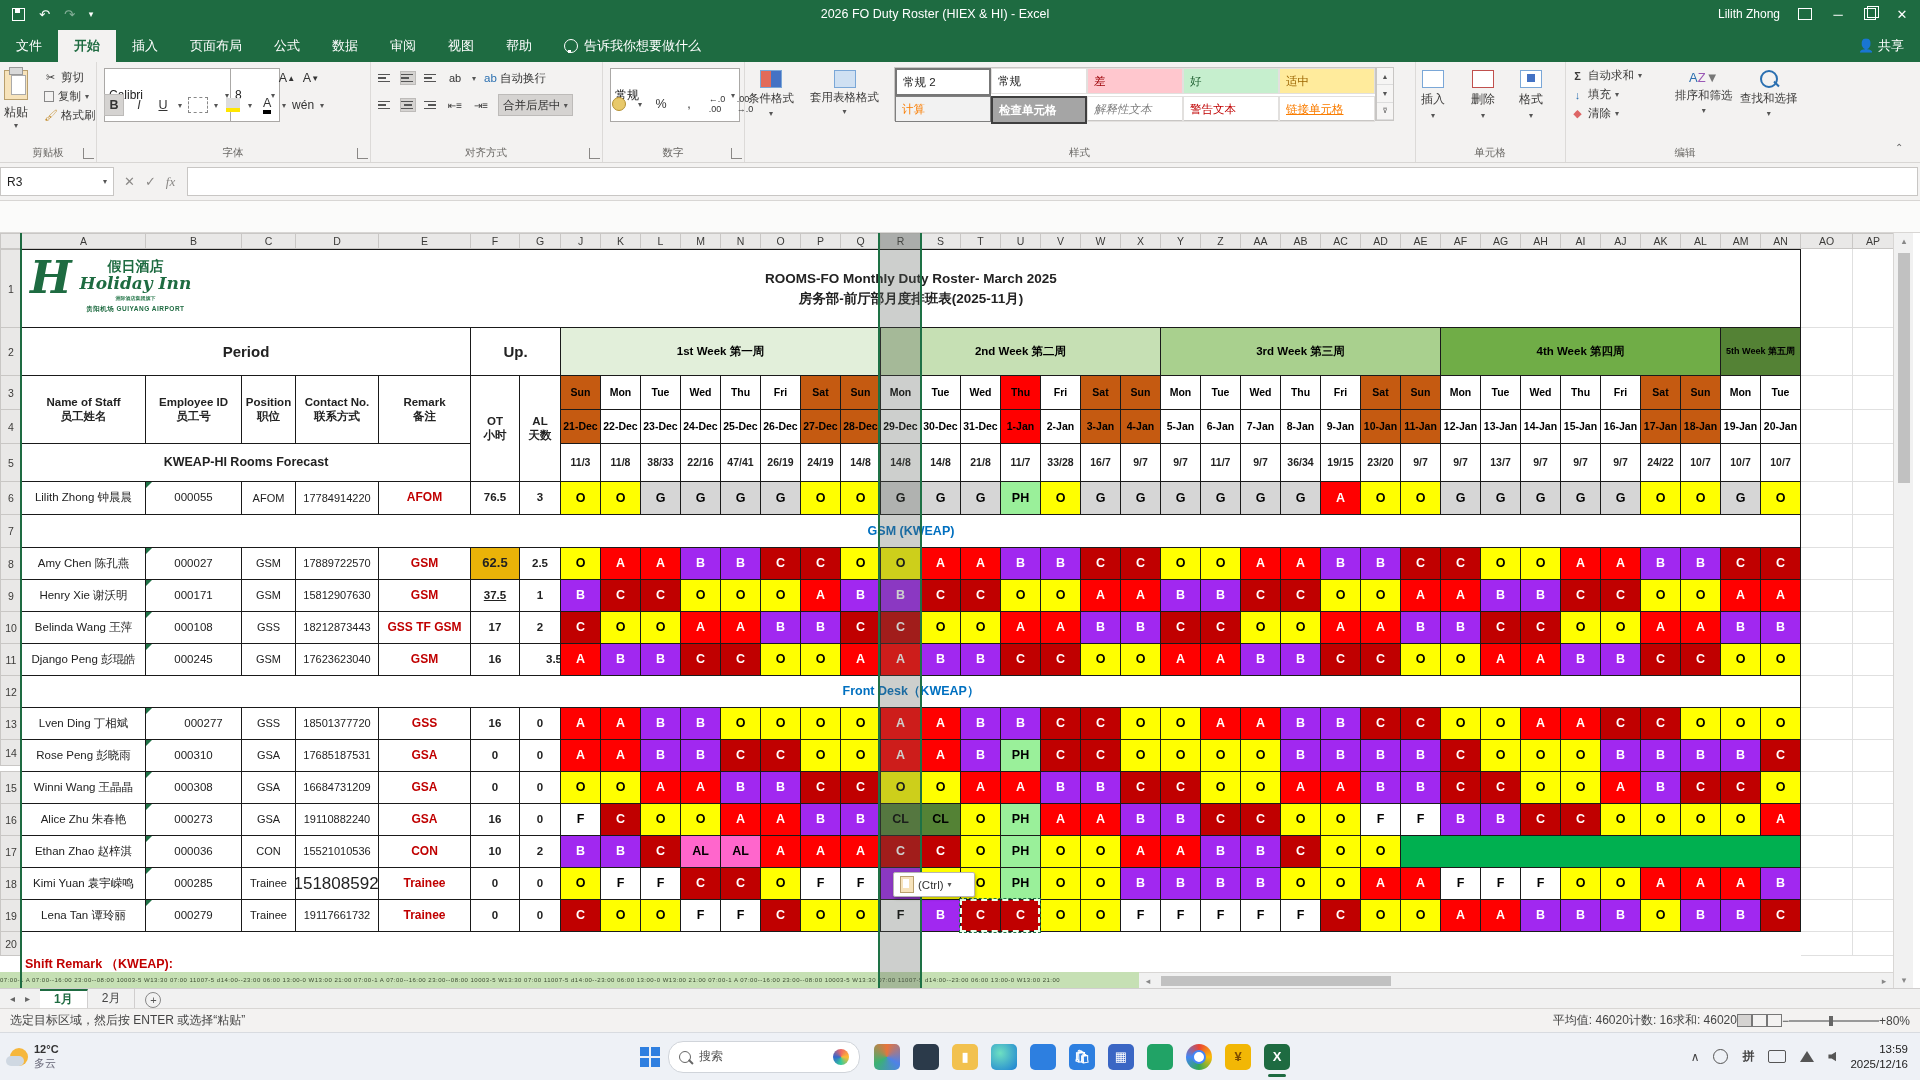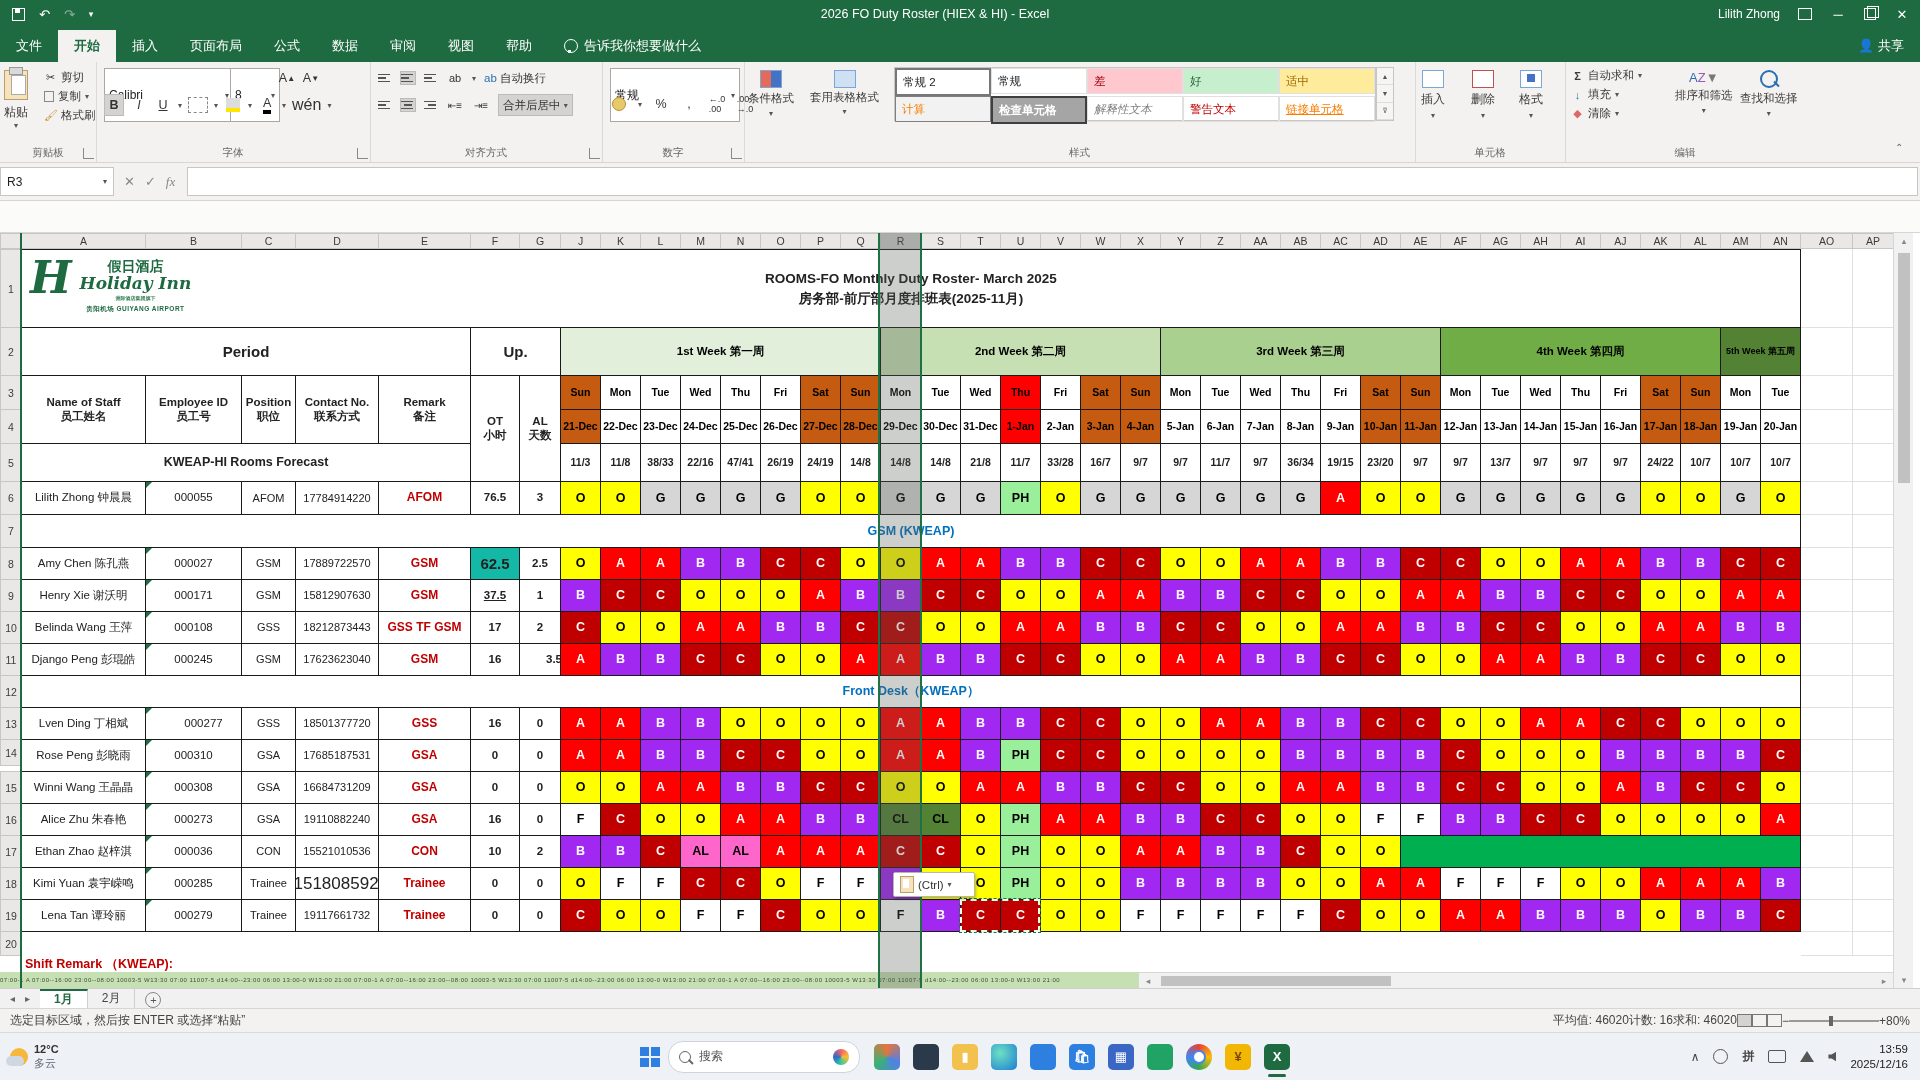--- a/index.html
+++ b/index.html
@@ -204,21 +204,21 @@
         <span class="fbtn" style="border:1px dashed #888;width:14px;height:14px;"></span>
           <span class="car">▾</span>
         <span class="fbtn">
             <span style="display:inline-block;width:14px;height:10px;background:#ddd;border-bottom:4px solid #ffe600;"></span>
           </span>
           <span class="car">▾</span>
         <span class="fbtn">
             <span style="border-bottom:4px solid #000;">A</span>
           </span>
           <span class="car">▾</span>
-        <span class="fbtn" style="font-size:16px;">wén</span>
+        <span class="fbtn" style="font-size:12px;">wén</span>
           <span class="car">▾</span>
       </div>
       <div class="rlabel">字体</div>
         <div class="launcher"></div>
     </div>
 
     <div class="rgroup" style="left:370px;width:232px;">
       <div style="position:absolute;left:8px;top:6px;display:flex;gap:8px;align-items:center;">
         <span class="lnico">
             <i style="width:12px"></i>
@@ -667,21 +667,21 @@
       <div class="cell shift" style="left: 1600px; top: 248px; width: 41px; height: 34px; background: rgb(214, 214, 214); color: rgb(0, 0, 0);">G</div>
       <div class="cell shift" style="left: 1640px; top: 248px; width: 41px; height: 34px; background: rgb(255, 255, 0); color: rgb(0, 0, 0);">O</div>
       <div class="cell shift" style="left: 1680px; top: 248px; width: 41px; height: 34px; background: rgb(255, 255, 0); color: rgb(0, 0, 0);">O</div>
       <div class="cell shift" style="left: 1720px; top: 248px; width: 41px; height: 34px; background: rgb(214, 214, 214); color: rgb(0, 0, 0);">G</div>
       <div class="cell shift" style="left: 1760px; top: 248px; width: 41px; height: 34px; background: rgb(255, 255, 0); color: rgb(0, 0, 0);">O</div>
       <div class="cell" style="left: 21px; top: 314px; width: 125px; height: 33px; background: rgb(255, 255, 255); font-size: 11.5px;">Amy Chen 陈孔燕</div>
       <div class="cell" style="left: 145px; top: 314px; width: 97px; height: 33px; background: rgb(255, 255, 255); font-size: 11.5px;">000027<span style="position: absolute; left: 0px; top: 0px; border-top: 6px solid rgb(30, 113, 69); border-right: 6px solid transparent;"></span></div>
       <div class="cell" style="left: 241px; top: 314px; width: 55px; height: 33px; background: rgb(255, 255, 255); font-size: 11px;">GSM</div>
       <div class="cell" style="left: 295px; top: 314px; width: 84px; height: 33px; background: rgb(255, 255, 255); font-size: 11px;">17889722570</div>
       <div class="cell red" style="left: 378px; top: 314px; width: 93px; height: 33px; background: rgb(255, 255, 255); font-size: 12px;">GSM</div>
-      <div class="cell num" style="left: 470px; top: 314px; width: 50px; height: 33px; background: #14b8a6; font-size: 15px;">62.5</div>
+      <div class="cell num" style="left: 470px; top: 314px; width: 50px; height: 33px; background: #eab308; font-size: 13px;">62.5</div>
       <div class="cell num" style="left: 519px; top: 314px; width: 42px; height: 33px; background: rgb(255, 255, 255); font-size: 11.5px;">2.5</div>
       <div class="cell shift" style="left: 560px; top: 314px; width: 41px; height: 33px; background: rgb(255, 255, 0); color: rgb(0, 0, 0);">O</div>
       <div class="cell shift" style="left: 600px; top: 314px; width: 41px; height: 33px; background: rgb(255, 0, 0); color: rgb(255, 255, 255);">A</div>
       <div class="cell shift" style="left: 640px; top: 314px; width: 41px; height: 33px; background: rgb(255, 0, 0); color: rgb(255, 255, 255);">A</div>
       <div class="cell shift" style="left: 680px; top: 314px; width: 41px; height: 33px; background: rgb(161, 40, 240); color: rgb(255, 255, 255);">B</div>
       <div class="cell shift" style="left: 720px; top: 314px; width: 41px; height: 33px; background: rgb(161, 40, 240); color: rgb(255, 255, 255);">B</div>
       <div class="cell shift" style="left: 760px; top: 314px; width: 41px; height: 33px; background: rgb(192, 0, 0); color: rgb(255, 255, 255);">C</div>
       <div class="cell shift" style="left: 800px; top: 314px; width: 41px; height: 33px; background: rgb(192, 0, 0); color: rgb(255, 255, 255);">C</div>
       <div class="cell shift" style="left: 840px; top: 314px; width: 41px; height: 33px; background: rgb(255, 255, 0); color: rgb(0, 0, 0);">O</div>
       <div class="cell shift" style="left: 880px; top: 314px; width: 41px; height: 33px; background: rgb(255, 255, 0); color: rgb(0, 0, 0);">O</div>

